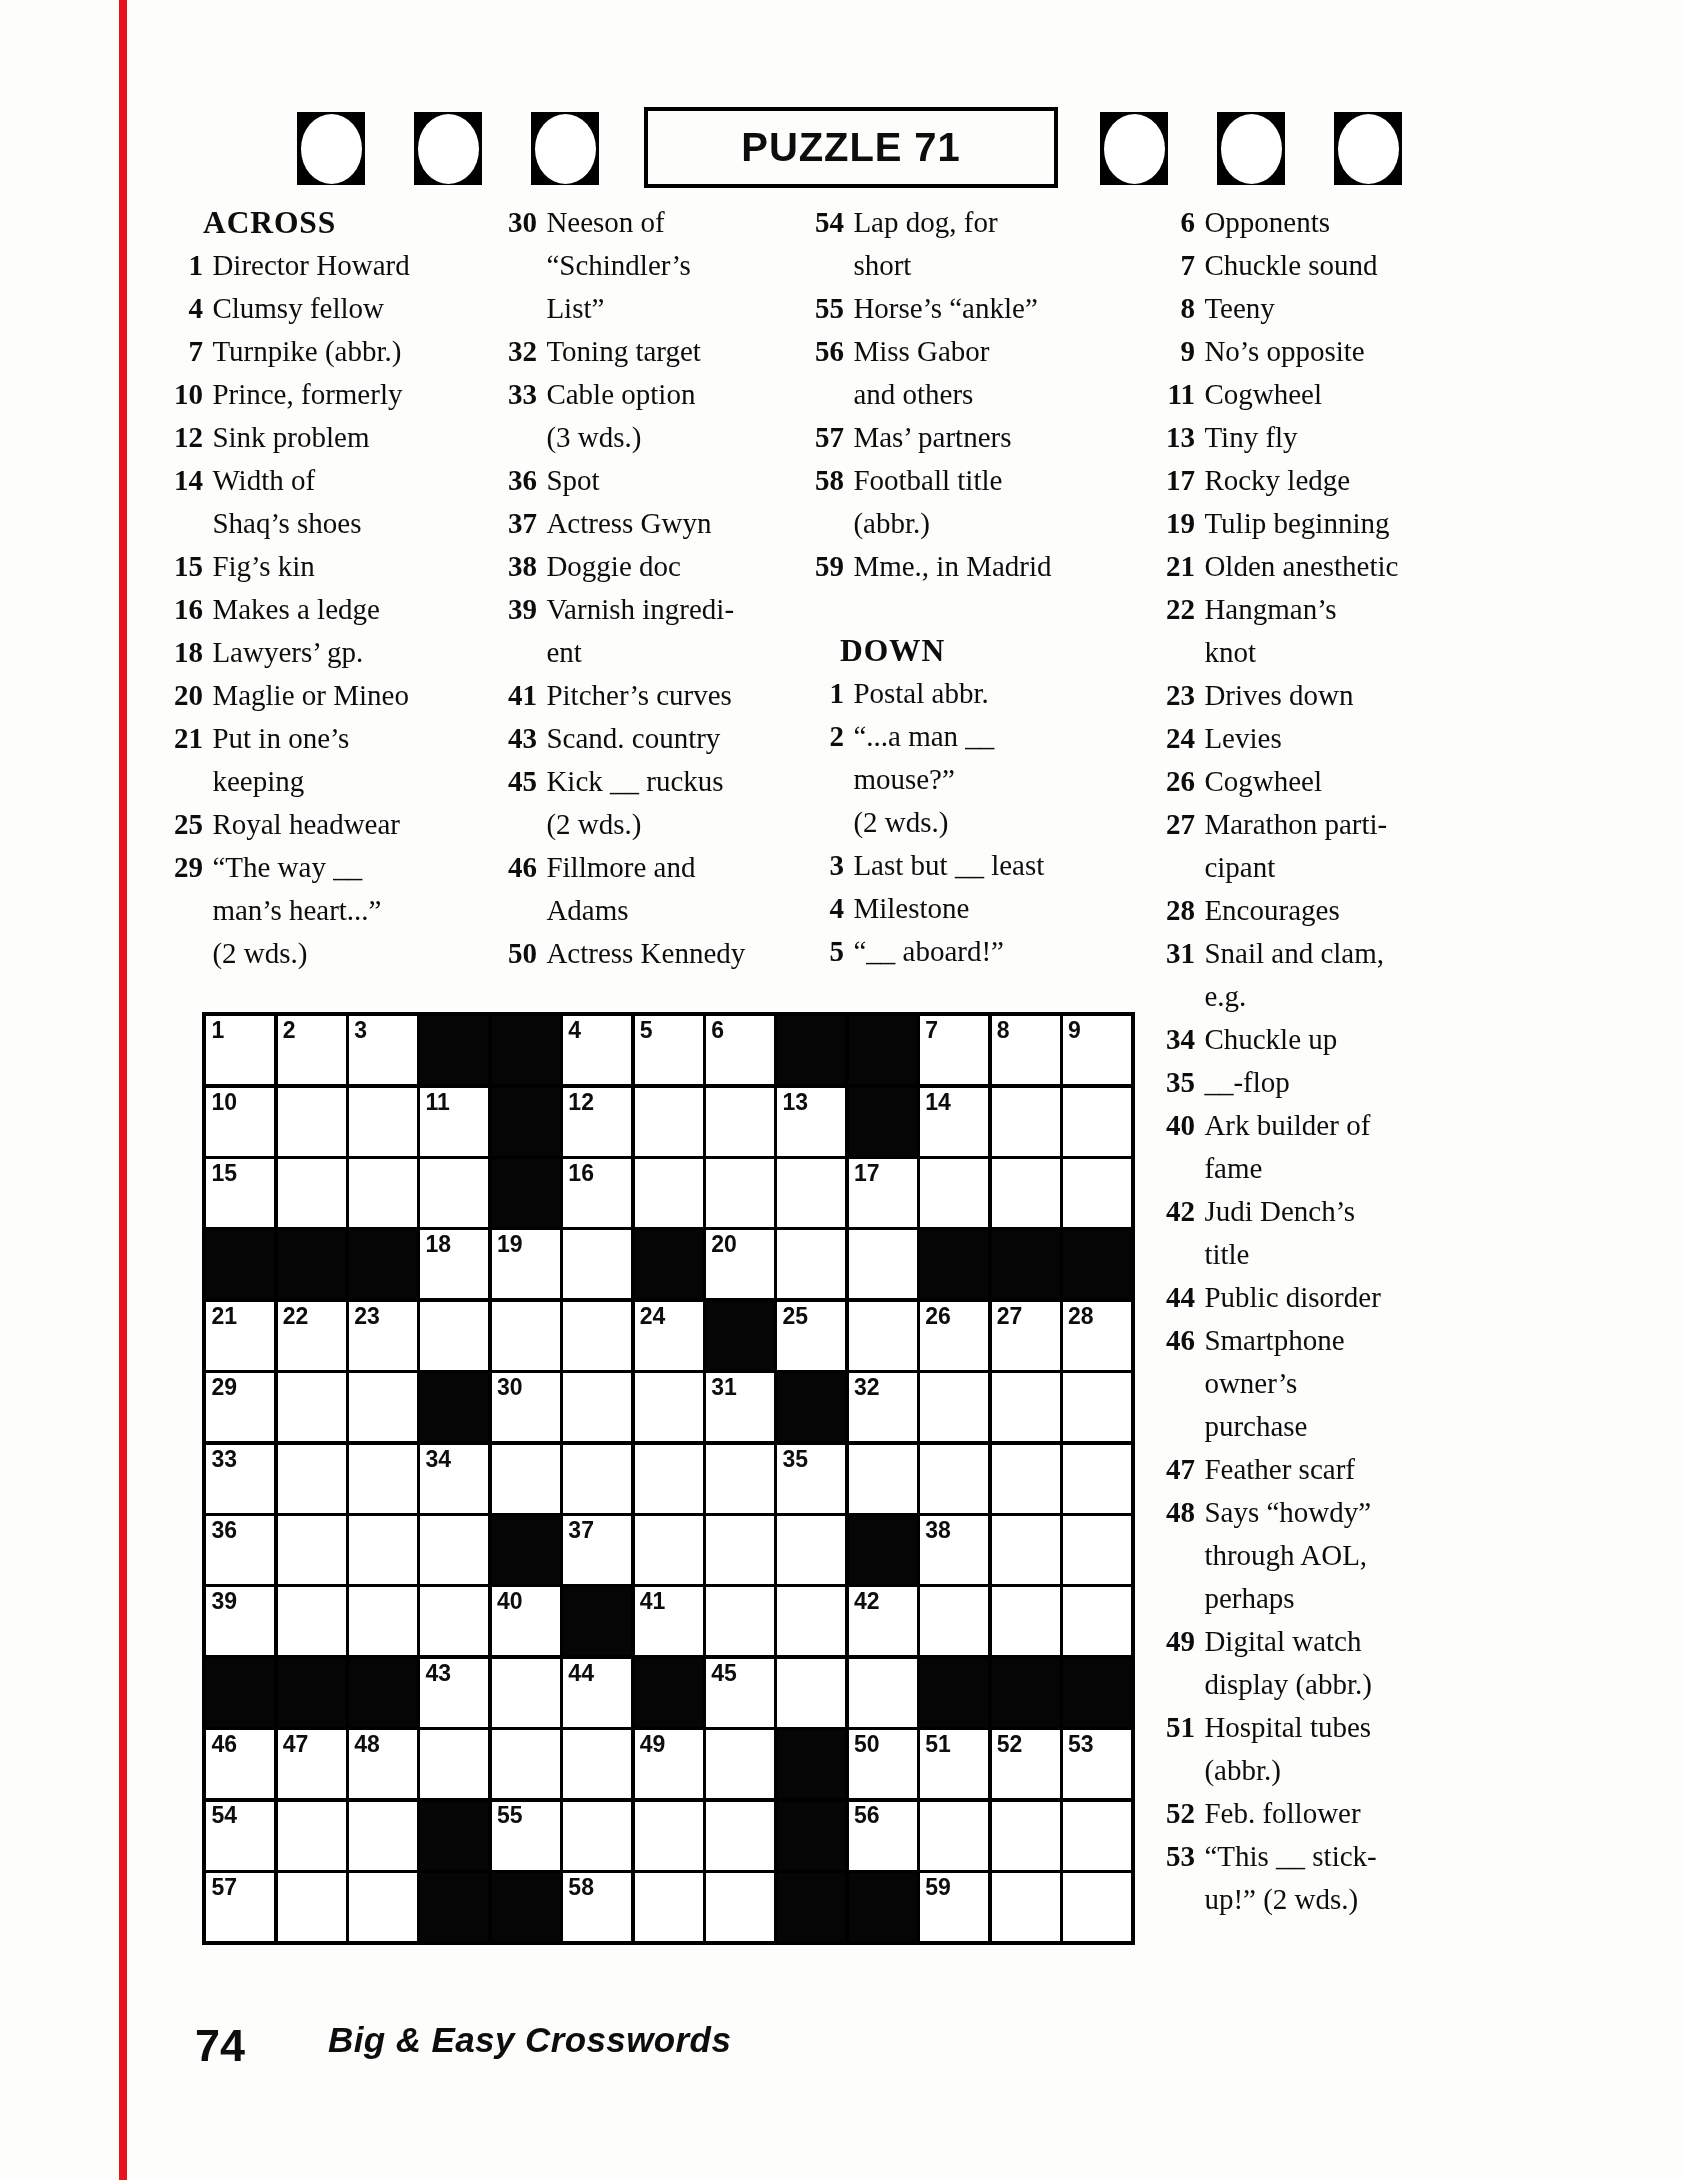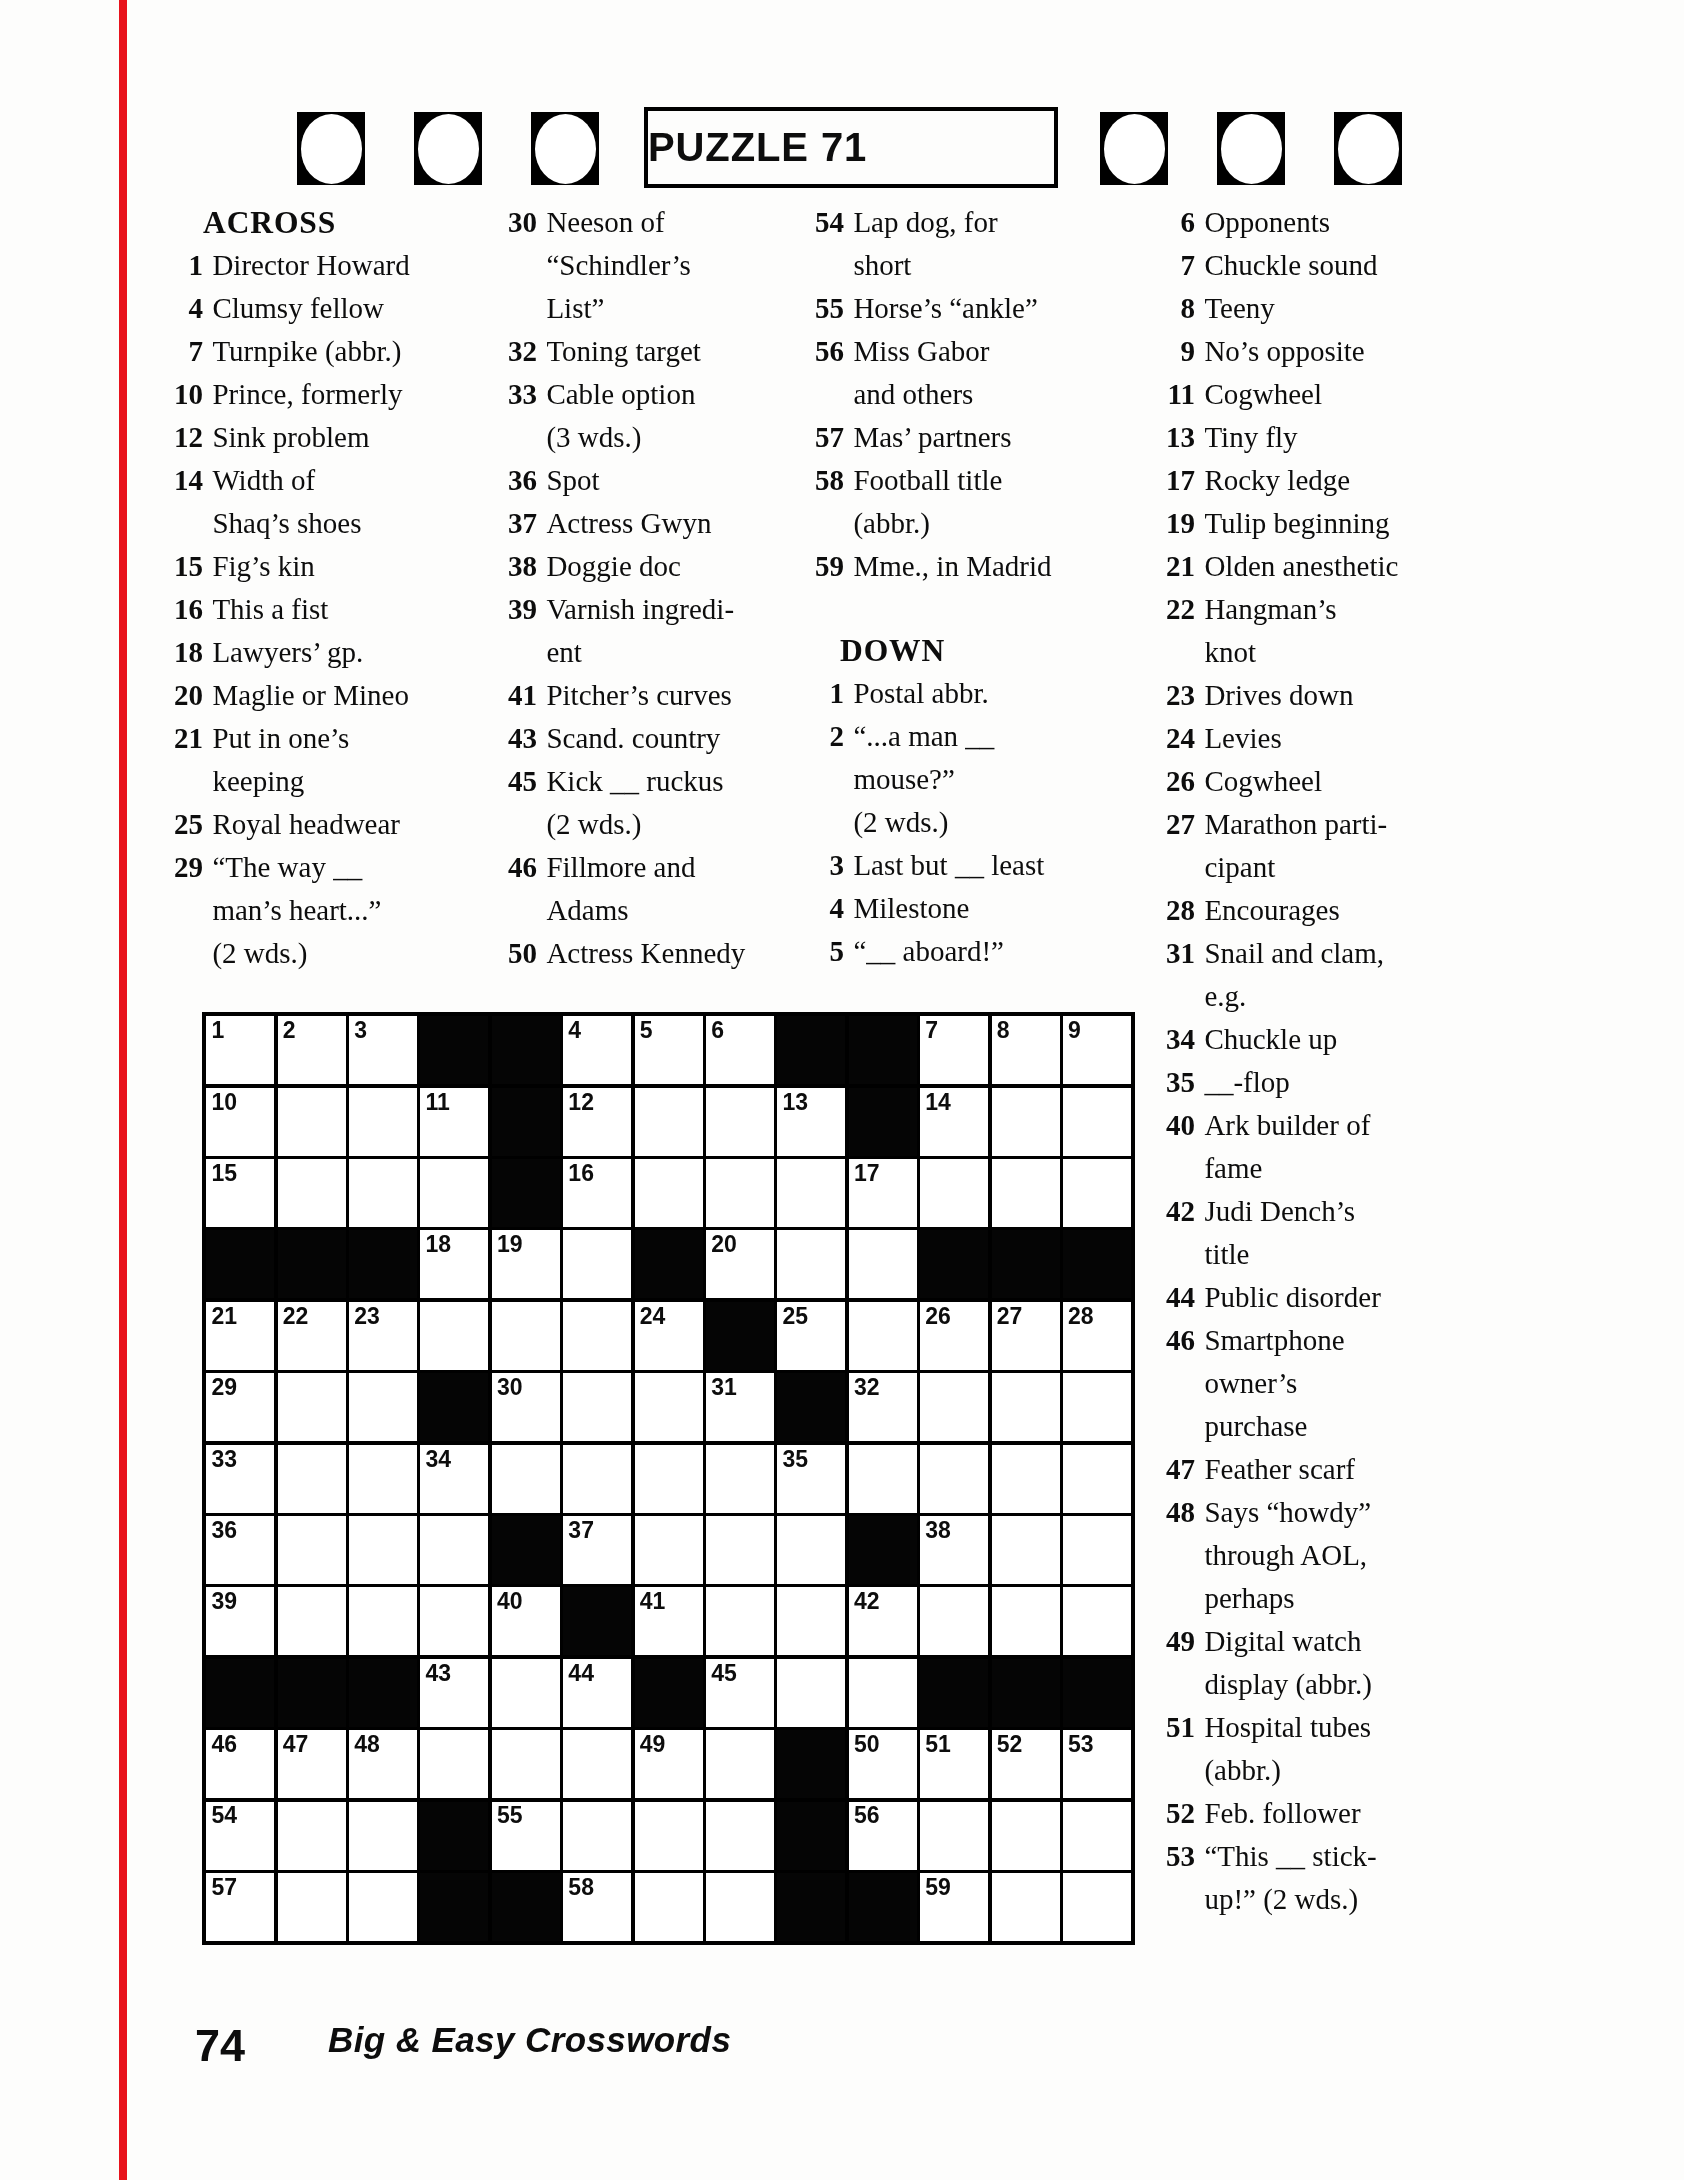--- a/index.html
+++ b/index.html
@@ -13,21 +13,21 @@
 
   
   .decor{position:absolute;top:112px;display:flex;gap:49px;}
   .decor.left{left:297px;}
   .decor.right{left:1100px;}
   .sq{width:68px;height:73px;background:#000;display:flex;align-items:center;justify-content:center;}
   .circ{display:block;width:61px;height:70px;background:#fff;border-radius:50%;}
   .title-box{
     position:absolute;left:644px;top:107px;width:414px;height:81px;
     border:4.3px solid #000;box-sizing:border-box;
-    display:flex;align-items:center;justify-content:flex-start;
+    display:flex;align-items:center;justify-content:center;
   }
   .title-box span{
     font-family:"Liberation Sans","DejaVu Sans",sans-serif;
     font-weight:800;font-size:40px;letter-spacing:0.9px;
   }
 
   
   .cluecol{position:absolute;top:201px;}
   .cluecol.c1{left:160px;width:346px;}
   .cluecol.c2{left:494px;width:341px;}
@@ -129,21 +129,21 @@
         <span class="cn">14</span>
         <span class="ct">Width of
 Shaq’s shoes</span>
       </div>
       <div class="clue">
         <span class="cn">15</span>
         <span class="ct">Fig’s kin</span>
       </div>
       <div class="clue">
         <span class="cn">16</span>
-        <span class="ct">This a fist</span>
+        <span class="ct">Makes a ledge</span>
       </div>
       <div class="clue">
         <span class="cn">18</span>
         <span class="ct">Lawyers’ gp.</span>
       </div>
       <div class="clue">
         <span class="cn">20</span>
         <span class="ct">Maglie or Mineo</span>
       </div>
       <div class="clue">

